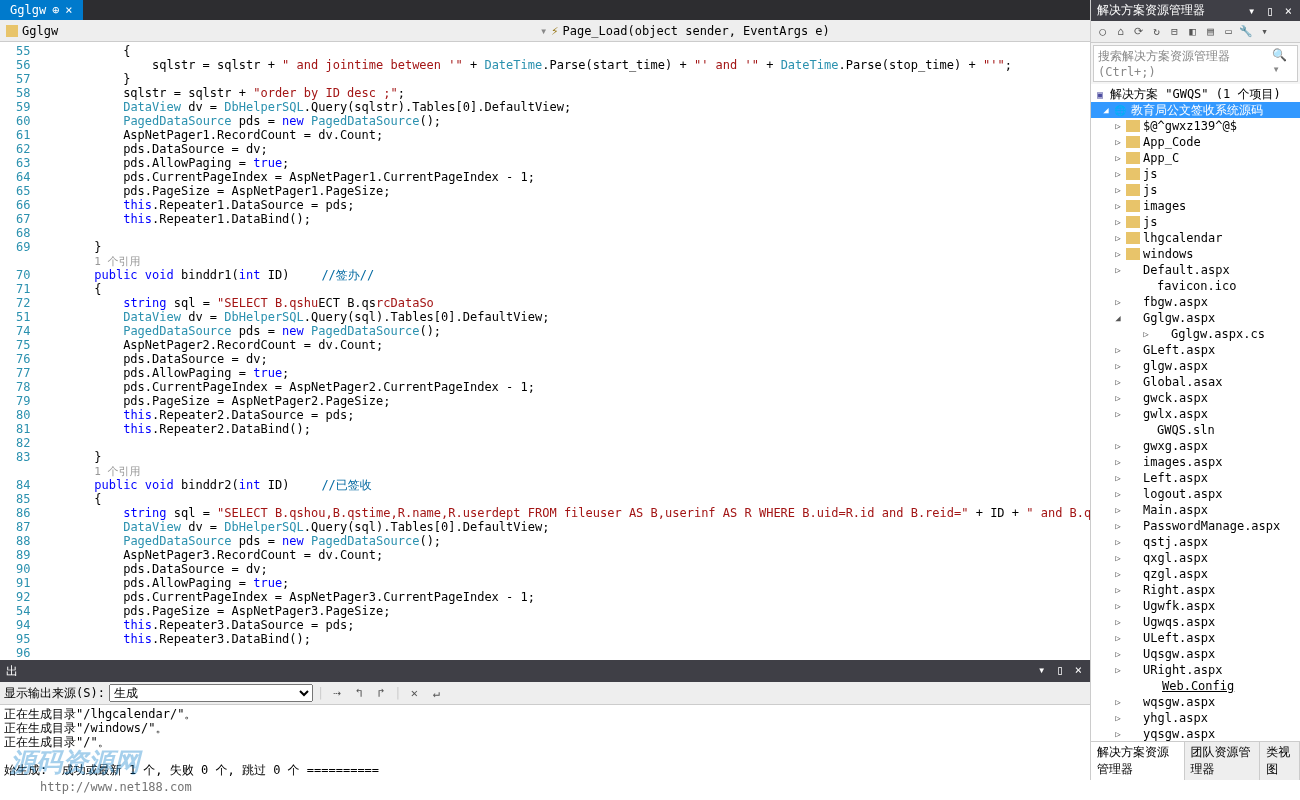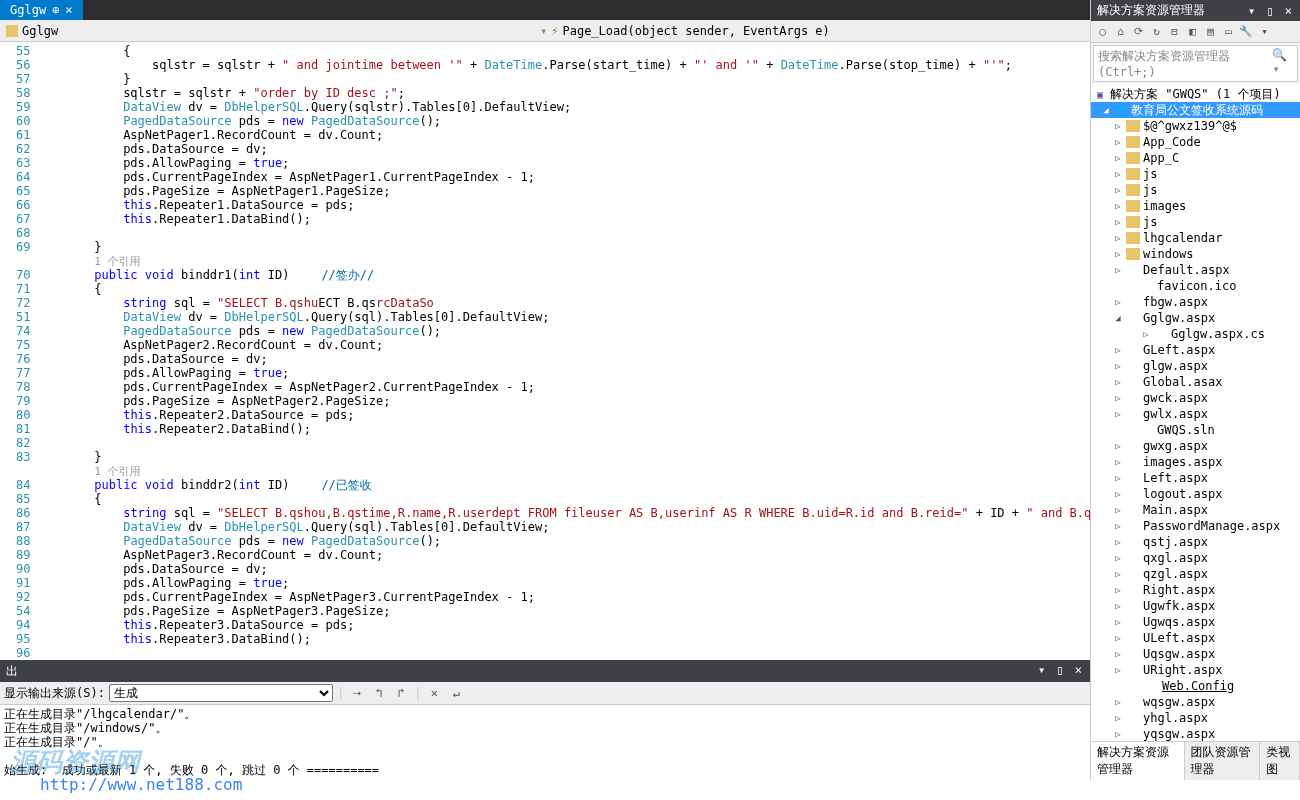--- a/index.html
+++ b/index.html
@@ -43,25 +43,25 @@
 .ic-file{color:#6bb36b;}
 .ic-cs{color:#6bb36b;}
 .ic-config{color:#888;}
 .panel-tabs { background: #eee; border-top: 1px solid #ccc; display: flex; font-size: 11px; }
 .panel-tabs span { padding: 2px 6px; border-right: 1px solid #ccc; }
 .panel-tabs .active { background: #fff; }
 .output-panel { position: absolute; bottom: 0; left: 0; width: 1090px; height: 140px; background: #fff; border-top: 1px solid #3f3f46; }
 .output-title { background: #3f3f46; color: #fff; padding: 2px 6px; display: flex; justify-content: space-between; }
 .output-title .wctrl{letter-spacing:2px;}
 .output-bar { background: #eee; padding: 2px 4px; display: flex; align-items: center; gap: 4px; border-bottom: 1px solid #ccc; }
-.output-bar select { font-size: 12px; width: 224px; }
+.output-bar select { font-size: 12px; width: 204px; }
 .output-bar .btn{width:18px; height:18px; display:inline-flex; align-items:center; justify-content:center; color:#555; border:1px solid transparent;}
 .output-body { padding: 2px 4px; line-height: 14px; white-space: pre; position:relative;}
 .watermark { position: absolute; left: 10px; bottom: 20px; font-size: 26px; font-family: "Microsoft YaHei"; color: rgba(0,120,200,0.35); font-style: italic; font-weight: bold; pointer-events:none;}
-.watermark-url { position: absolute; left: 40px; bottom: 6px; color: #3b82f6; font-size: 16px; pointer-events:none;}
+.watermark-url { position: absolute; left: 40px; bottom: 6px; color: #737373; font-size: 12px; pointer-events:none;}
 </style>
 </head>
 <body>
 
 <div class="tab-bar">
   <div class="tab">
     <span>Gglgw</span>
     <span>⊕</span>
     <span class="close">×</span>
   </div>

